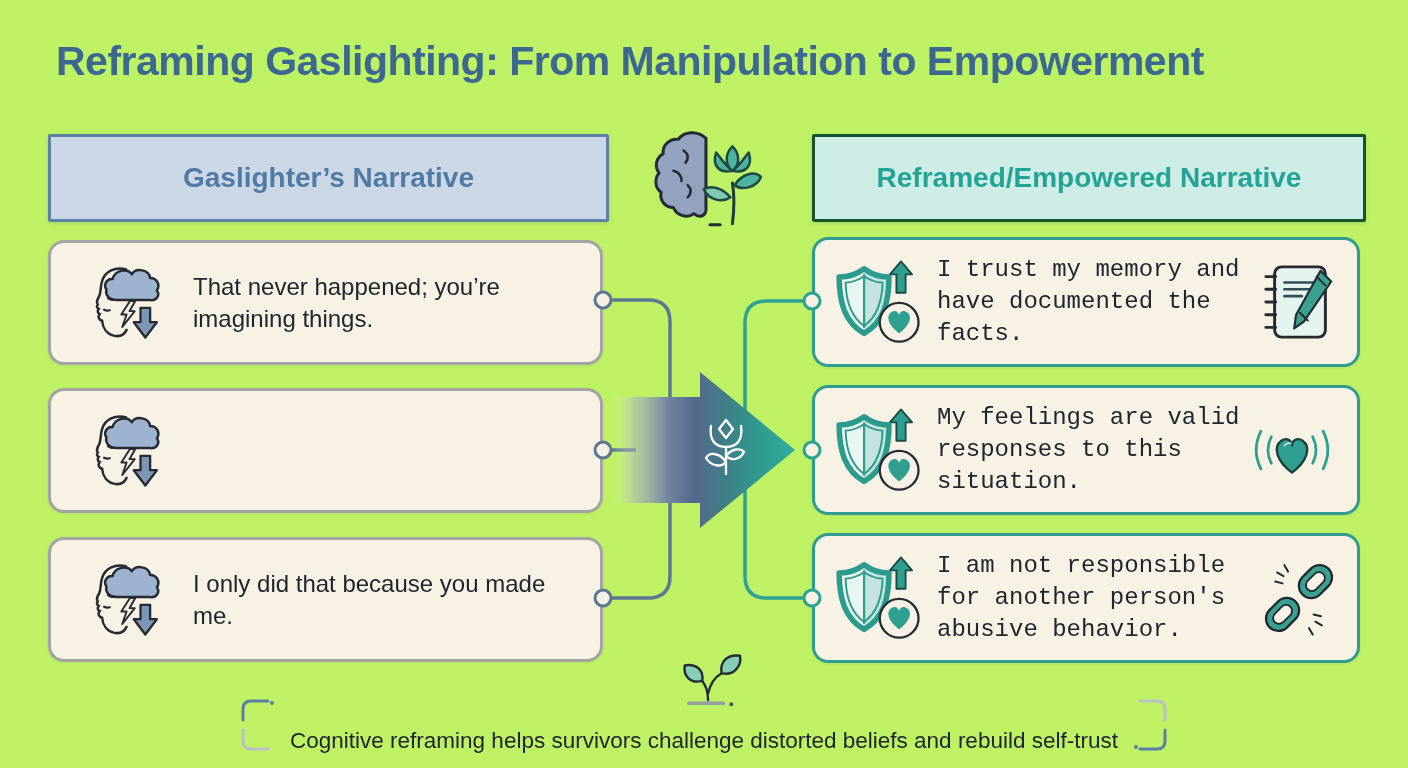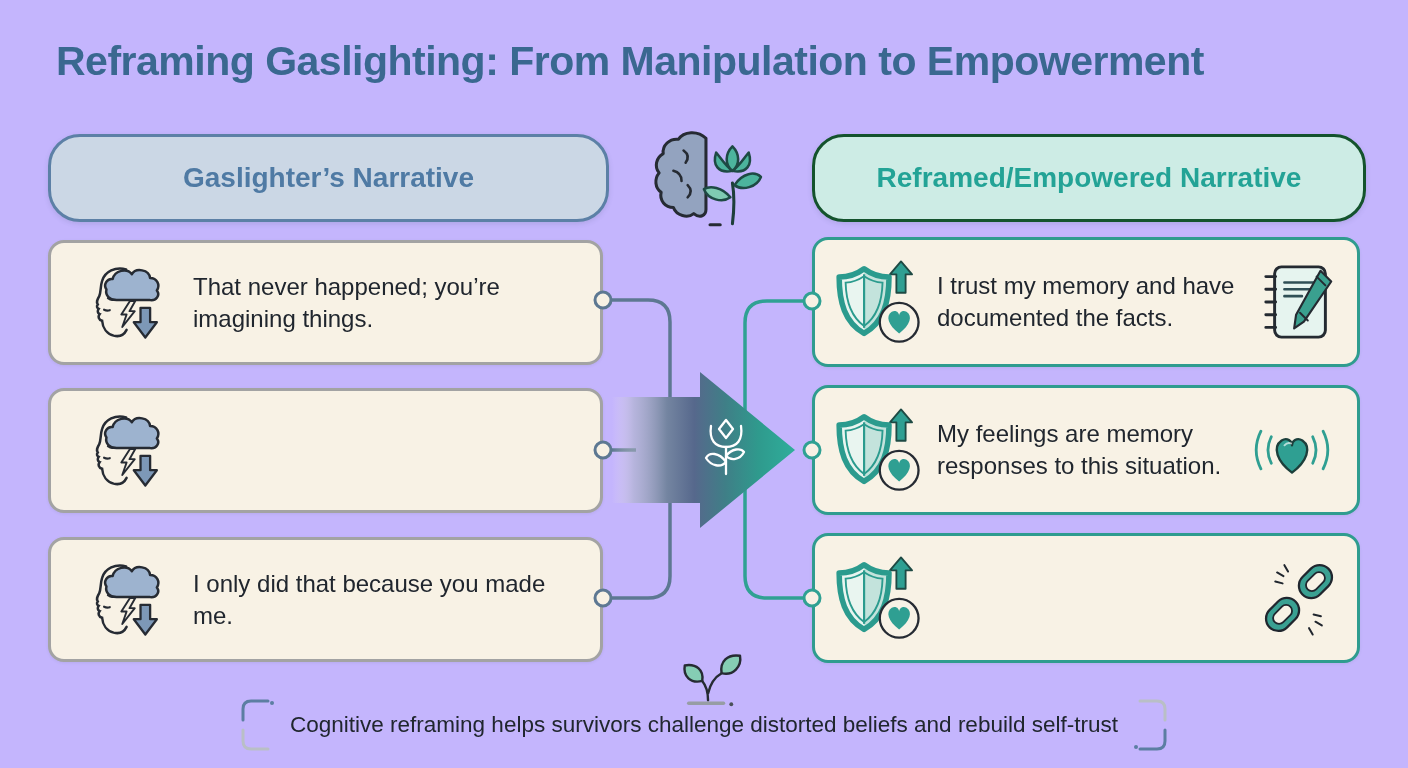--- a/index.html
+++ b/index.html
@@ -1,29 +1,29 @@
 <!DOCTYPE html>
 <html><head>
 <meta charset="utf-8">
 <style>
   html,body{margin:0;padding:0;background:#e8e4d8;}
   #canvas{
     position:relative;width:1408px;height:768px;overflow:hidden;
-    background:#c4b5fd;
+    background:#bef264;
     font-family:"Liberation Sans","DejaVu Sans",sans-serif;
     color:#20262e;
   }
   .abs{position:absolute;}
   #page-title{
     left:56px;top:38px;width:1320px;
     font-size:41px;font-weight:700;color:#3a6890;letter-spacing:-0.5px;
   }
   .hdr{
     display:flex;align-items:center;justify-content:center;
-    border-radius:32px;font-weight:700;font-size:28px;
+    border-radius:2px;font-weight:700;font-size:28px;
     box-shadow:0 2px 5px rgba(70,90,110,.16);
   }
   #hdr-left{
     left:48px;top:134px;width:555px;height:82px;
     background:#cbd7e5;border:3px solid #5c80a6;color:#4f7aa4;
   }
   #hdr-right{
     left:812px;top:134px;width:548px;height:82px;
     background:#cdece5;border:3px solid #14532d;color:#23a396;
   }
@@ -33,26 +33,26 @@
     display:flex;align-items:center;box-shadow:0 1px 3px rgba(70,90,110,.10);
     box-sizing:border-box;padding-left:30px;
   }
   .emp-box{
     left:812px;width:548px;height:130px;
     background:#f8f2e5;border:3px solid #2f9c8f;border-radius:16px;
     display:flex;align-items:center;box-shadow:0 1px 3px rgba(70,110,100,.10);
     box-sizing:border-box;padding-left:14px;padding-right:16px;
   }
   .gas-text{font-size:24px;line-height:1.32;margin-left:16px;max-width:390px;}
-  .emp-text{font-size:24px;line-height:1.32;margin-left:12px;flex:1;max-width:305px;}
+  .emp-text{font-size:24px;line-height:1.32;margin-left:12px;flex:1;max-width:305px;font-family:Liberation Mono, monospace;}
   .emp-right-icon{margin-left:auto;}
   #overlay{left:0;top:0;width:1408px;height:768px;pointer-events:none;}
   #footer-row{
     left:0;top:696px;width:1408px;
-    display:flex;align-items:center;justify-content:center;gap:16px;
+    display:flex;align-items:flex-end;justify-content:center;gap:16px;
   }
   #footer-caption{font-size:22.5px;color:#20262e;}
   #brain-flower{left:644px;top:122px;}
   #sprout{left:672px;top:648px;}
 </style>
 </head>
 <body>
 
 <div id="canvas">
 
@@ -144,21 +144,21 @@
           </clipPath>
         </defs>
       <path d="M78,6 L90,20 L83,20 L83,40 L73,40 L73,20 L66,20 Z" fill="#2f9f92" stroke="#1e4a44" stroke-width="2" stroke-linejoin="round"></path>
       <path d="M38,14 C30,20 20,23 11,23 C11,50 17,72 38,84 C59,72 65,50 65,23 C56,23 46,20 38,14 Z" fill="#e9f5f0" stroke="#2b9b8e" stroke-width="6" stroke-linejoin="round"></path>
       <rect x="38" y="10" width="30" height="78" fill="rgba(43,155,142,0.20)" clip-path="url(#shclip2)"></rect>
       <path d="M38,22 C32,26 25,28.5 18,29 C18.5,50 24,66 38,76 C52,66 57.5,50 58,29 C51,28.5 44,26 38,22 Z" fill="none" stroke="#2b9b8e" stroke-width="2"></path>
       <path d="M38,20 V78" stroke="#2b9b8e" stroke-width="2.4"></path>
       <circle cx="76" cy="72" r="21" fill="#f8f2e6" stroke="#262b33" stroke-width="2.5"></circle>
       <path d="M76,84 C64,75 61,65 68,60.5 C72.5,58 76,61.5 76,64.5 C76,61.5 79.5,58 84,60.5 C91,65 88,75 76,84 Z" fill="#2f9f92"></path>
     </svg>
-    <div class="emp-text">My feelings are memory responses to this situation.</div>
+    <div class="emp-text">My feelings are valid responses to this situation.</div>
     <svg class="emp-right-icon" width="98" height="68" viewBox="0 0 104 72">
       <path d="M30,22 Q23,36 30,50 M19,16 Q9,36 19,56" fill="none" stroke="#2f9f92" stroke-width="3" stroke-linecap="round"></path>
       <path d="M74,22 Q81,36 74,50 M85,16 Q95,36 85,56" fill="none" stroke="#2f9f92" stroke-width="3" stroke-linecap="round"></path>
       <path d="M52,60 C36,48 31,33 41,26 C47,22 52,27 52,31 C52,27 57,22 63,26 C73,33 68,48 52,60 Z" fill="#2f9f92" stroke="#1c3f3b" stroke-width="2.5" stroke-linejoin="round"></path>
       <path d="M44,31 Q47,27.5 51,29" fill="none" stroke="rgba(255,255,255,0.65)" stroke-width="2" stroke-linecap="round"></path>
     </svg>
   </div>
 
   <div class="abs emp-box" style="top:533px">
     <svg width="96" height="94" viewBox="0 0 104 100">
@@ -168,20 +168,21 @@
           </clipPath>
         </defs>
       <path d="M78,6 L90,20 L83,20 L83,40 L73,40 L73,20 L66,20 Z" fill="#2f9f92" stroke="#1e4a44" stroke-width="2" stroke-linejoin="round"></path>
       <path d="M38,14 C30,20 20,23 11,23 C11,50 17,72 38,84 C59,72 65,50 65,23 C56,23 46,20 38,14 Z" fill="#e9f5f0" stroke="#2b9b8e" stroke-width="6" stroke-linejoin="round"></path>
       <rect x="38" y="10" width="30" height="78" fill="rgba(43,155,142,0.20)" clip-path="url(#shclip3)"></rect>
       <path d="M38,22 C32,26 25,28.5 18,29 C18.5,50 24,66 38,76 C52,66 57.5,50 58,29 C51,28.5 44,26 38,22 Z" fill="none" stroke="#2b9b8e" stroke-width="2"></path>
       <path d="M38,20 V78" stroke="#2b9b8e" stroke-width="2.4"></path>
       <circle cx="76" cy="72" r="21" fill="#f8f2e6" stroke="#262b33" stroke-width="2.5"></circle>
       <path d="M76,84 C64,75 61,65 68,60.5 C72.5,58 76,61.5 76,64.5 C76,61.5 79.5,58 84,60.5 C91,65 88,75 76,84 Z" fill="#2f9f92"></path>
     </svg>
+    <div class="emp-text">I am not responsible for another person's abusive behavior.</div>
     <svg class="emp-right-icon" width="84" height="86" viewBox="0 0 92 92">
       <g transform="rotate(-45 28 64)">
         <rect x="8" y="50.5" width="40" height="27" rx="13.5" fill="#3aa092" stroke="#20262e" stroke-width="2.5"></rect>
         <rect x="16" y="57.5" width="24" height="13" rx="6.5" fill="#f8f2e6" stroke="#20262e" stroke-width="2"></rect>
       </g>
       <g transform="rotate(-45 64 28)">
         <rect x="44" y="14.5" width="40" height="27" rx="13.5" fill="#3aa092" stroke="#20262e" stroke-width="2.5"></rect>
         <rect x="52" y="21.5" width="24" height="13" rx="6.5" fill="#f8f2e6" stroke="#20262e" stroke-width="2"></rect>
       </g>
       <path d="M30,10 L34,17 M22,18 L29,22 M20,28 L28,30" stroke="#20262e" stroke-width="2.2" stroke-linecap="round"></path>

